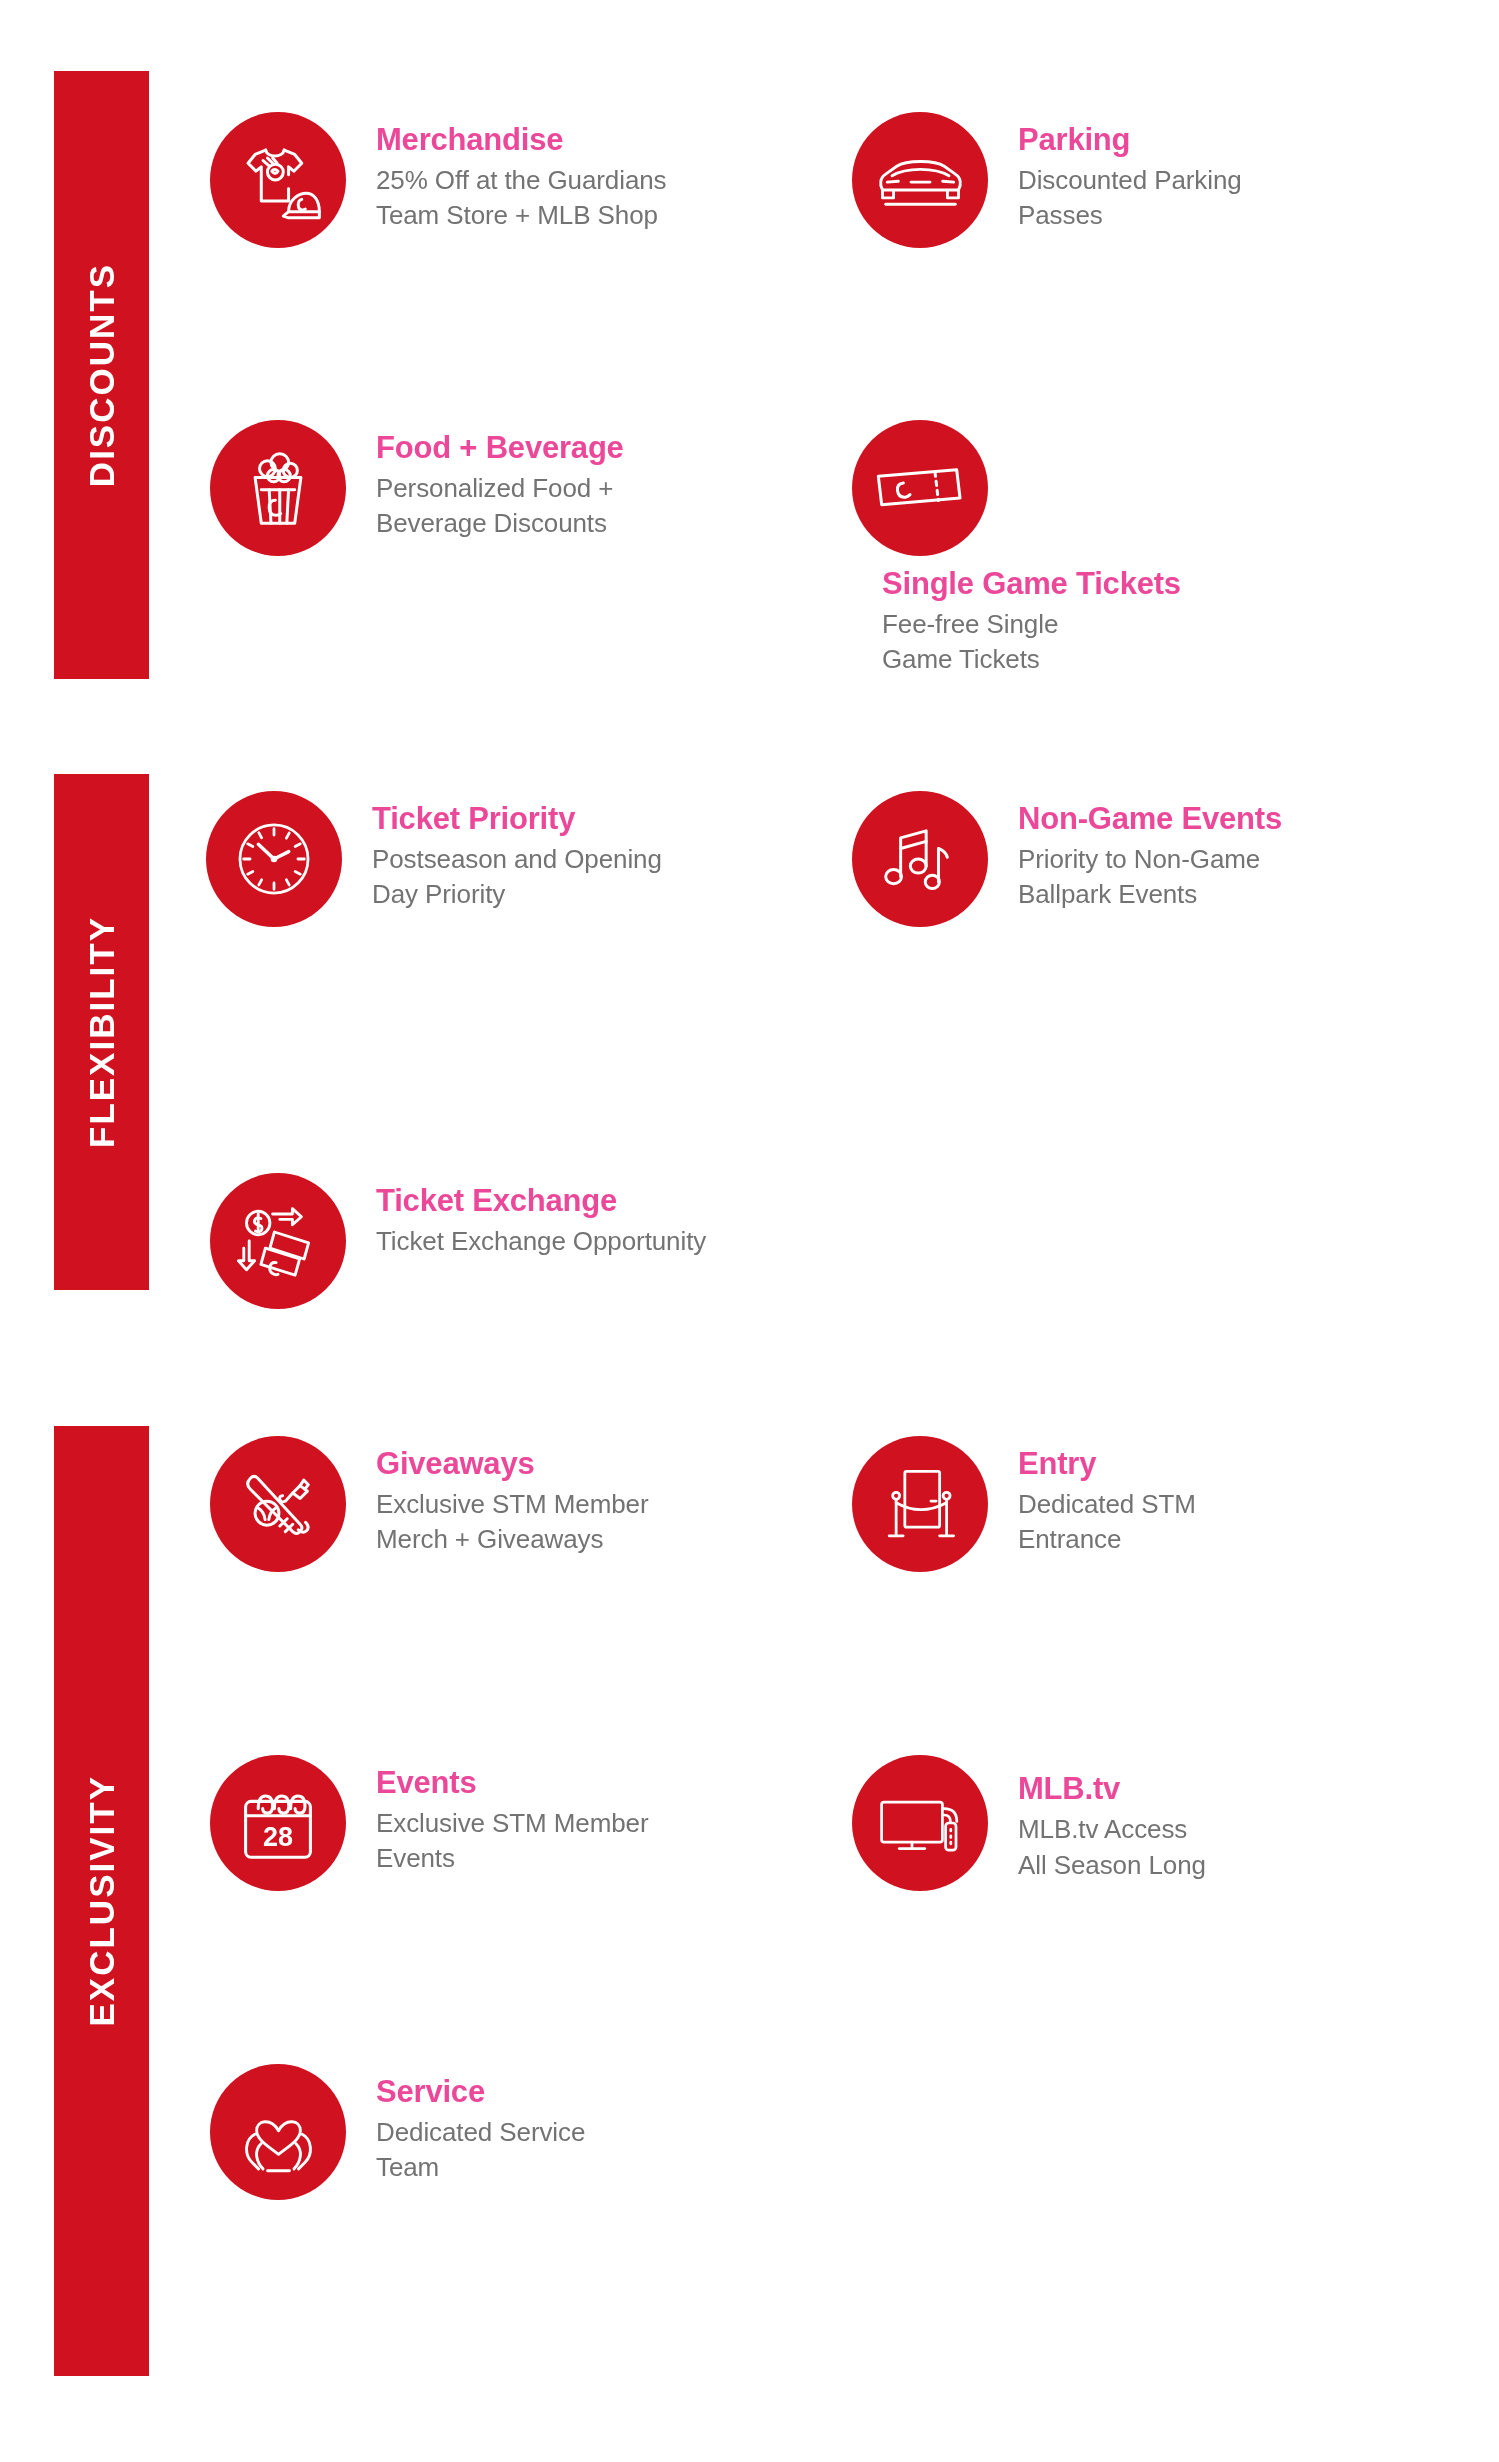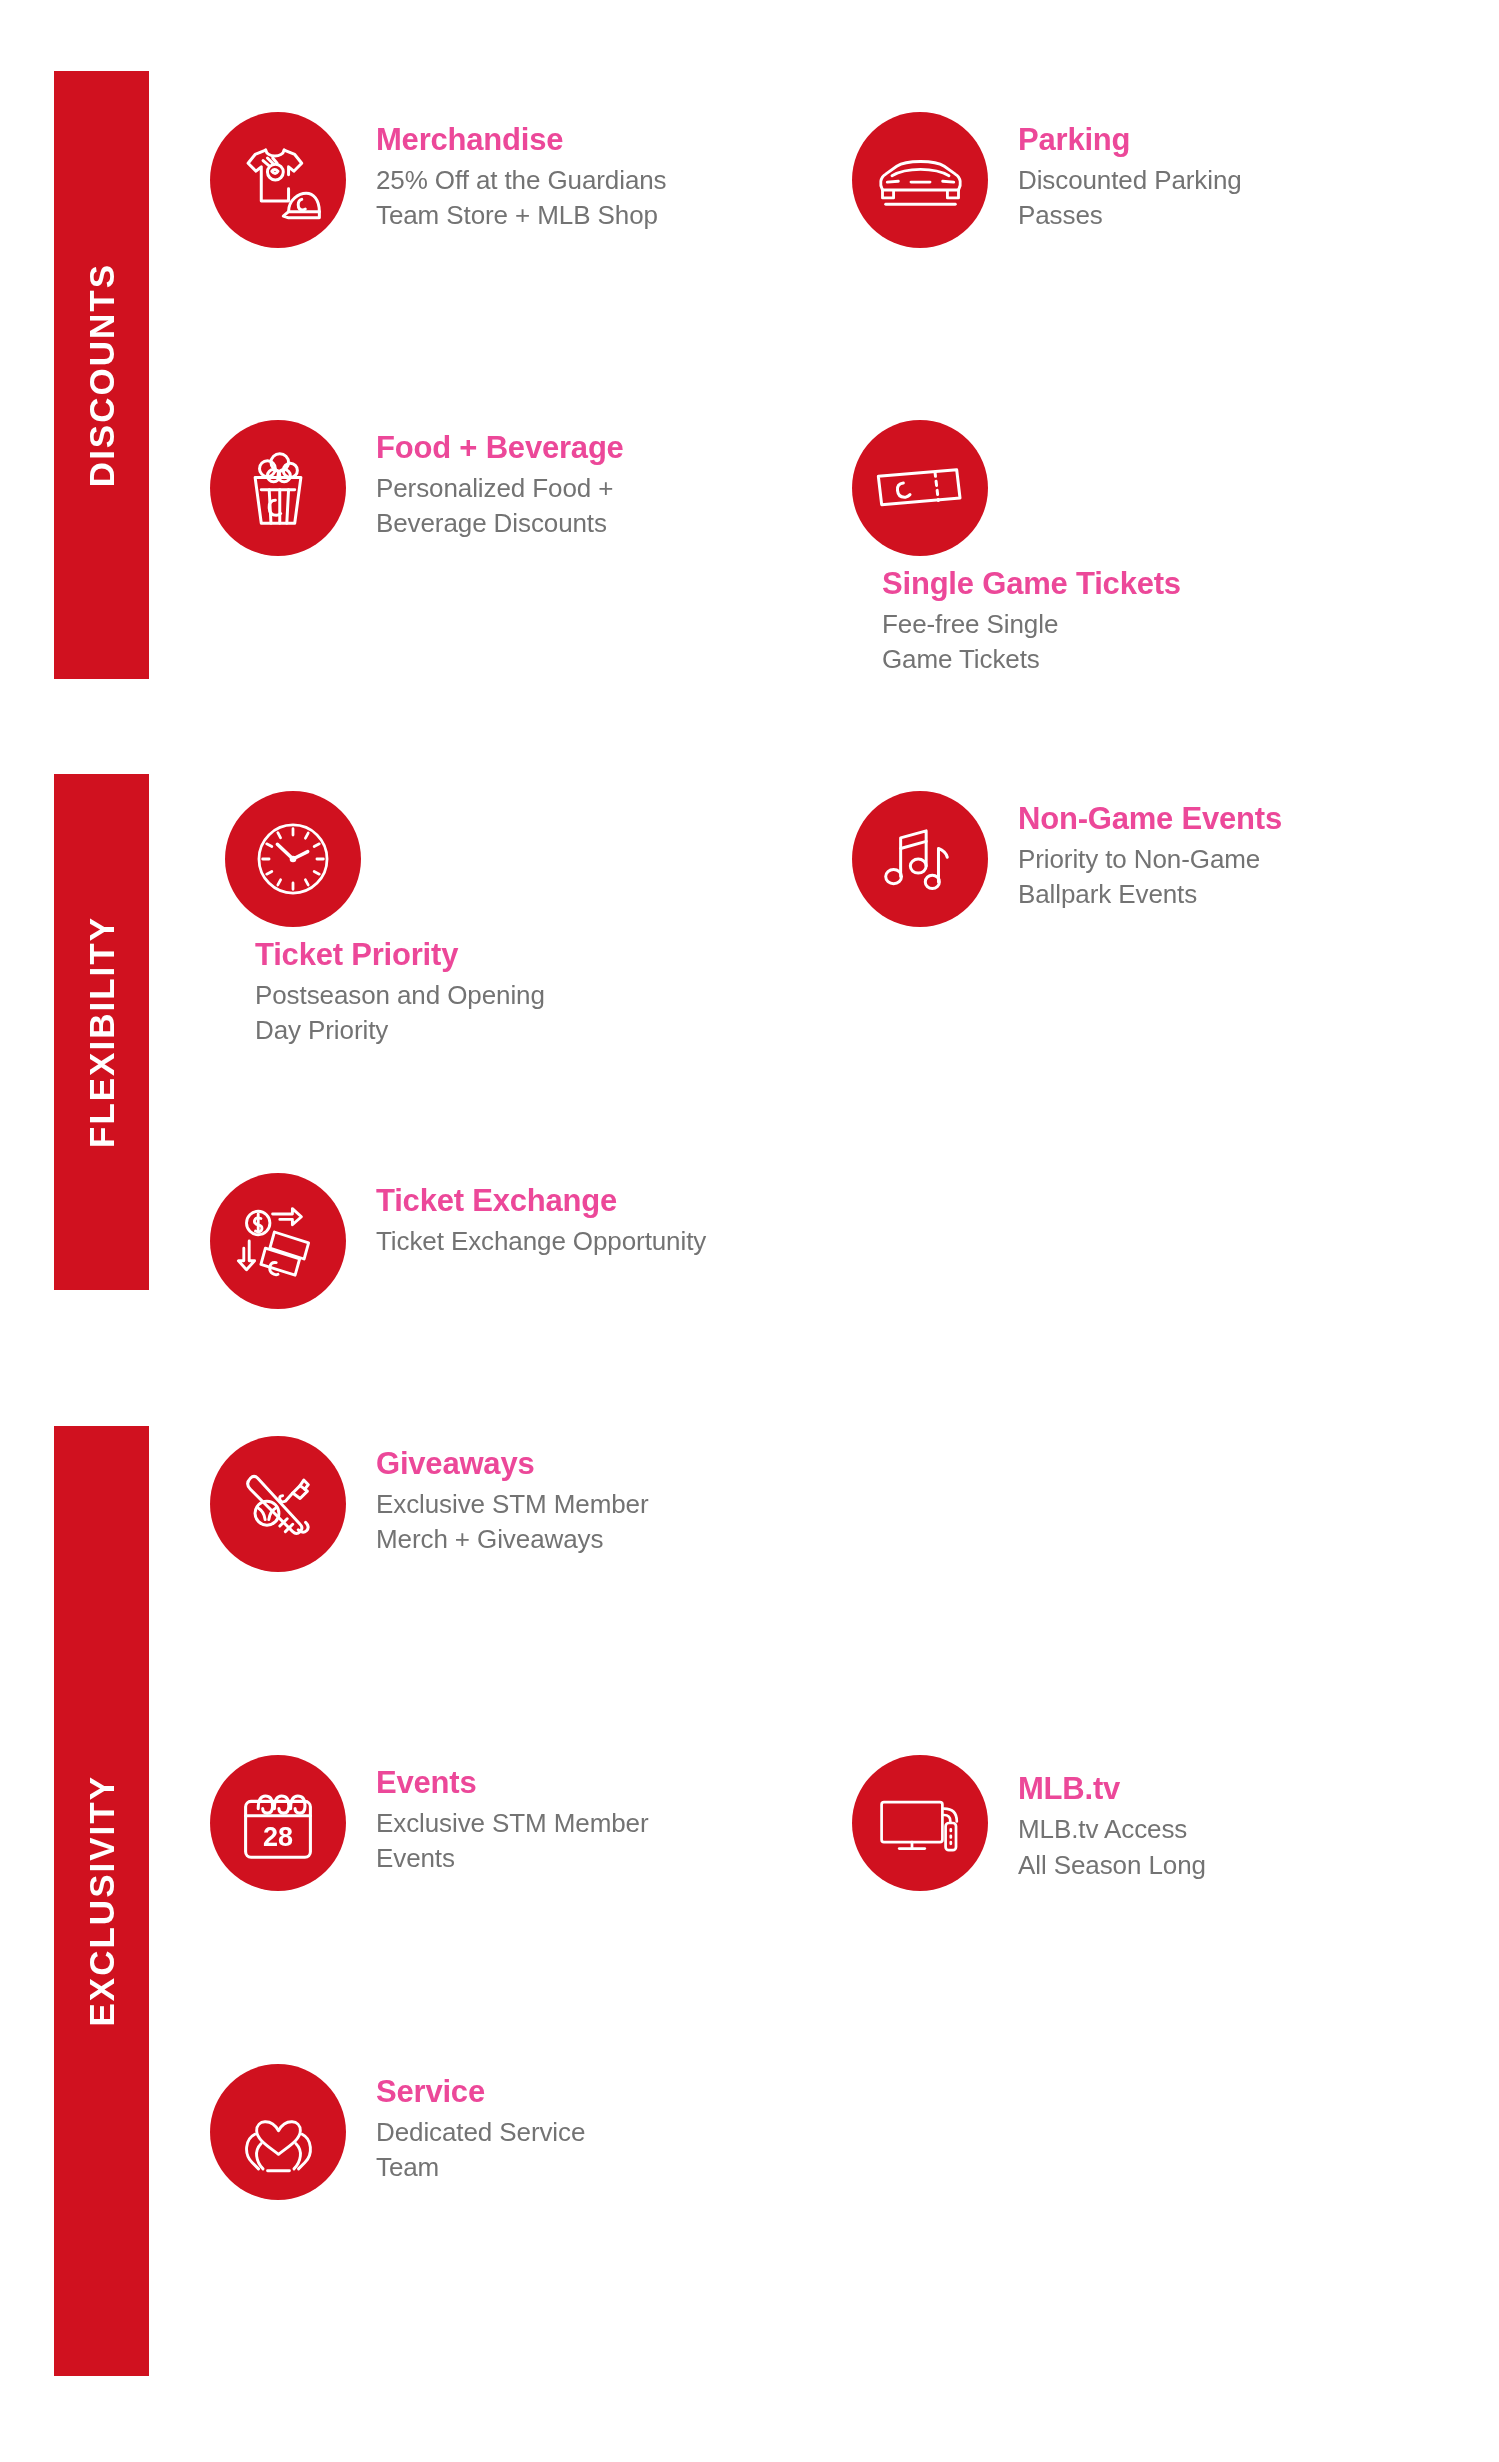--- a/index.html
+++ b/index.html
@@ -174,21 +174,21 @@
         </g>
       </svg>
     </div>
     <div class="ftext w-narrow">
       <div class="ftitle">Single Game Tickets</div>
       <div class="fdesc">Fee-free Single
 Game Tickets</div>
     </div>
   </div>
 
-  <div class="feature" style="left:225px;top:791px;flex-direction:column;">
+  <div class="feature" style="left:206px;top:791px;">
     <div class="badge">
       <svg width="92" height="92" viewBox="0 0 100 100">
         <g fill="none" stroke="#fff" stroke-width="3" stroke-linecap="round">
           <circle cx="50" cy="50" r="37"></circle>
           <path d="M50 17 L50 24 M50 76 L50 83 M17 50 L24 50 M76 50 L83 50"></path>
           <path d="M33.5 21.4 L36.5 27 M63.5 72.6 L66.5 78.2 M21.4 33.5 L27 36.5 M73 63.5 L78.6 66.5"></path>
           <path d="M66.5 21.8 L63.5 27.4 M36.5 72.6 L33.5 78.2 M78.6 33.5 L73 36.5 M27 63.5 L21.4 66.5"></path>
           <path d="M50 50 L33 34" stroke-width="3.8"></path>
           <path d="M50 50 L66 42" stroke-width="3.8"></path>
         </g>
@@ -258,20 +258,42 @@
         </g>
       </svg>
     </div>
     <div class="ftext w-narrow">
       <div class="ftitle">Giveaways</div>
       <div class="fdesc">Exclusive STM Member
 Merch + Giveaways</div>
     </div>
   </div>
 
+  <div class="feature" style="left:852px;top:1436px;">
+    <div class="badge">
+      <svg width="87" height="87" viewBox="0 0 100 100">
+        <g fill="none" stroke="#fff" stroke-width="3.2" stroke-linejoin="round" stroke-linecap="round">
+          <rect x="32" y="12" width="40" height="64" rx="2"></rect>
+          <path d="M62 46 L68 46"></path>
+          <circle cx="22" cy="40" r="4"></circle>
+          <path d="M22 45 L22 84"></path>
+          <path d="M14 86 L30 86"></path>
+          <circle cx="80" cy="40" r="4"></circle>
+          <path d="M80 45 L80 84"></path>
+          <path d="M72 86 L88 86"></path>
+          <path d="M22 48 q28 16 58 0"></path>
+        </g>
+      </svg>
+    </div>
+    <div class="ftext w-narrow">
+      <div class="ftitle">Entry</div>
+      <div class="fdesc">Dedicated STM
+Entrance</div>
+    </div>
+  </div>
 
   <div class="feature" style="left:210px;top:1755px;">
     <div class="badge">
       <svg width="90" height="90" viewBox="0 0 100 100">
         <g fill="none" stroke="#fff" stroke-width="3.4" stroke-linejoin="round" stroke-linecap="round">
           <rect x="14" y="26" width="72" height="62" rx="6"></rect>
           <path d="M14 42 L86 42"></path>
           <path d="M28 34 q0 -14 8 -14 q8 0 8 11 q0 8 -6 8 q-5 0 -5 -5"></path>
           <path d="M46 34 q0 -14 8 -14 q8 0 8 11 q0 8 -6 8 q-5 0 -5 -5"></path>
           <path d="M64 34 q0 -14 8 -14 q8 0 8 11 q0 8 -6 8 q-5 0 -5 -5"></path>

